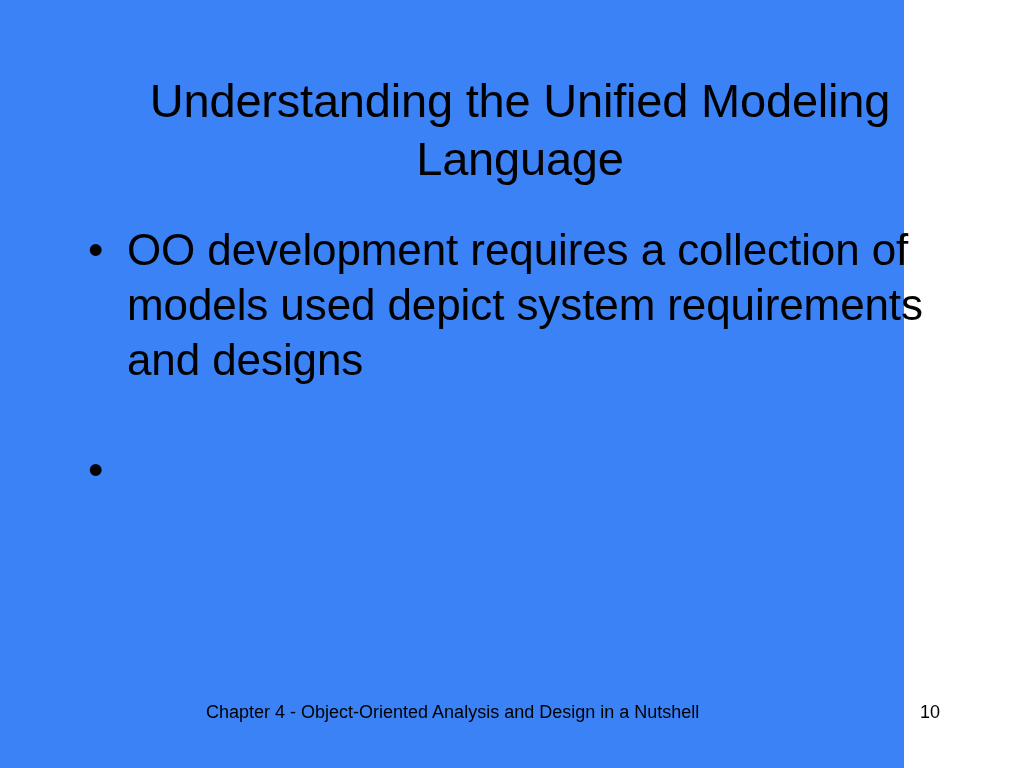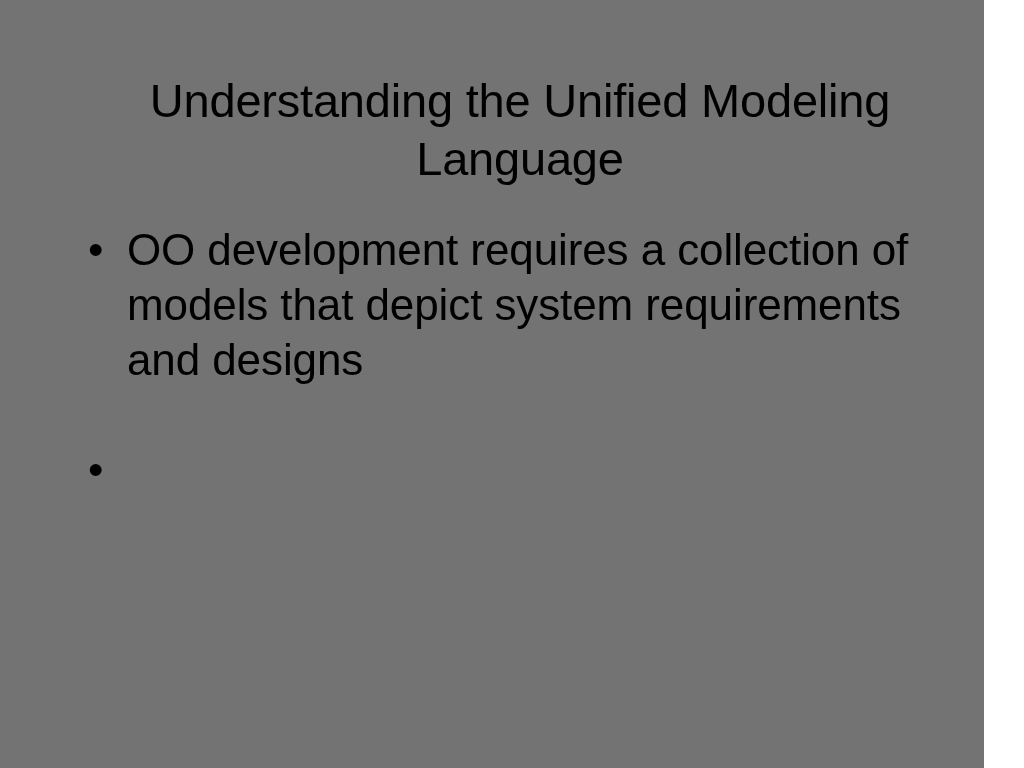--- a/index.html
+++ b/index.html
@@ -9,23 +9,23 @@
   body {
     width: 1024px;
     height: 768px;
     background: #ffffff;
     font-family: "Liberation Sans", sans-serif;
     color: #000000;
     overflow: hidden;
   }
   .slide {
     position: relative;
-    width: 984px;
+    width: 904px;
     height: 768px;
-    background: #737373;
+    background: #3b82f6;
     box-sizing: border-box;
   }
   .slide-title {
     position: absolute;
     left: 80px;
     top: 72px;
     width: 880px;
     text-align: center;
     font-size: 47px;
     line-height: 58px;
@@ -90,25 +90,29 @@
 <body>
 
 <div class="slide">
 
   <h1 class="slide-title">Understanding the Unified Modeling Language</h1>
 
   <div class="body-area">
 
     <div class="bullet-item">
       <span class="bullet-marker">•</span>
-      <span class="bullet-text">OO development requires a collection of models that depict system requirements and designs</span>
+      <span class="bullet-text">OO development requires a collection of models used depict system requirements and designs</span>
     </div>
 
     <div class="bullet-gap"></div>
 
     <div class="bullet-item">
       <span class="bullet-marker">•</span>
     </div>
 
   </div>
 
+  <div class="footer">
+    <span class="footer-text">Chapter 4 - Object-Oriented Analysis and Design in a Nutshell</span>
+    <span class="footer-page-number">10</span>
+  </div>
 
 </div>
 
 </body></html>

